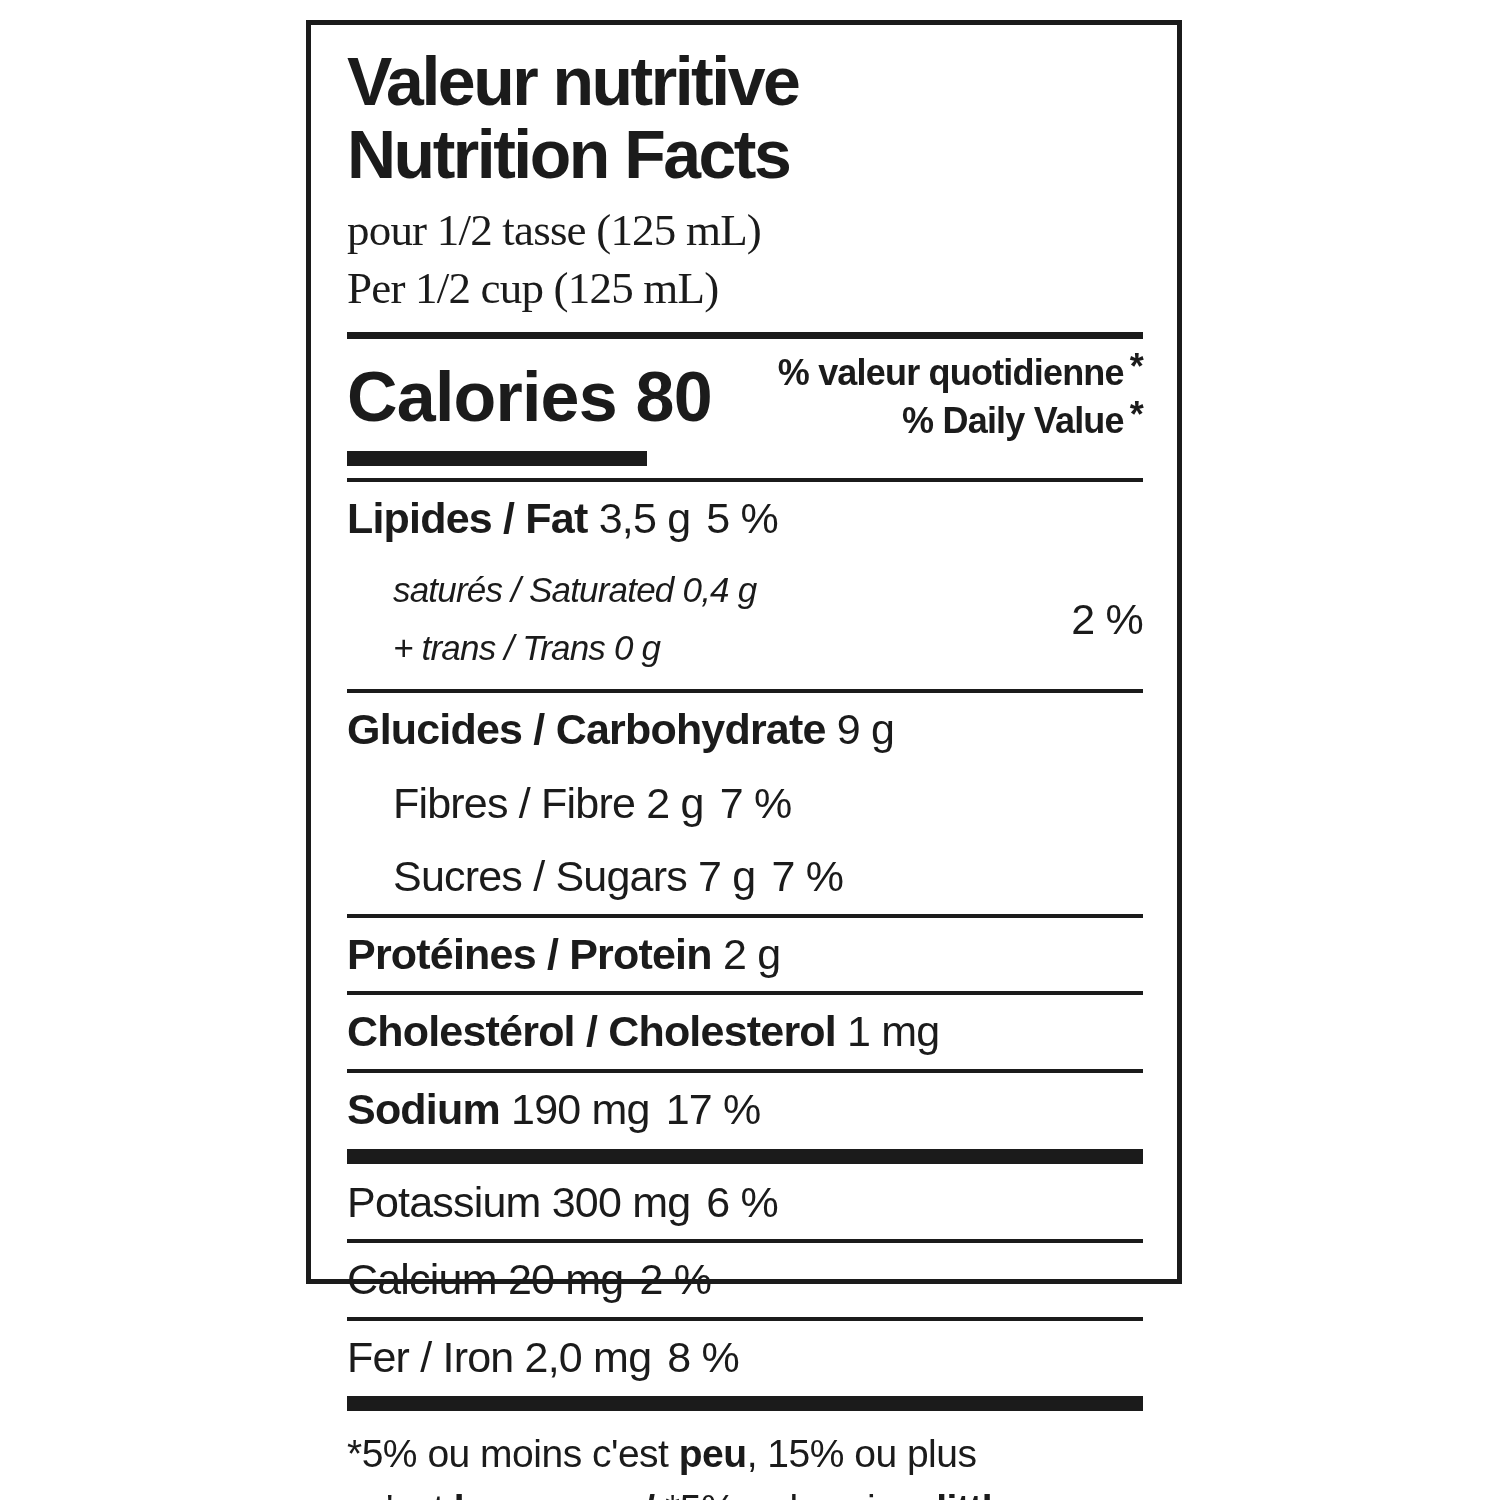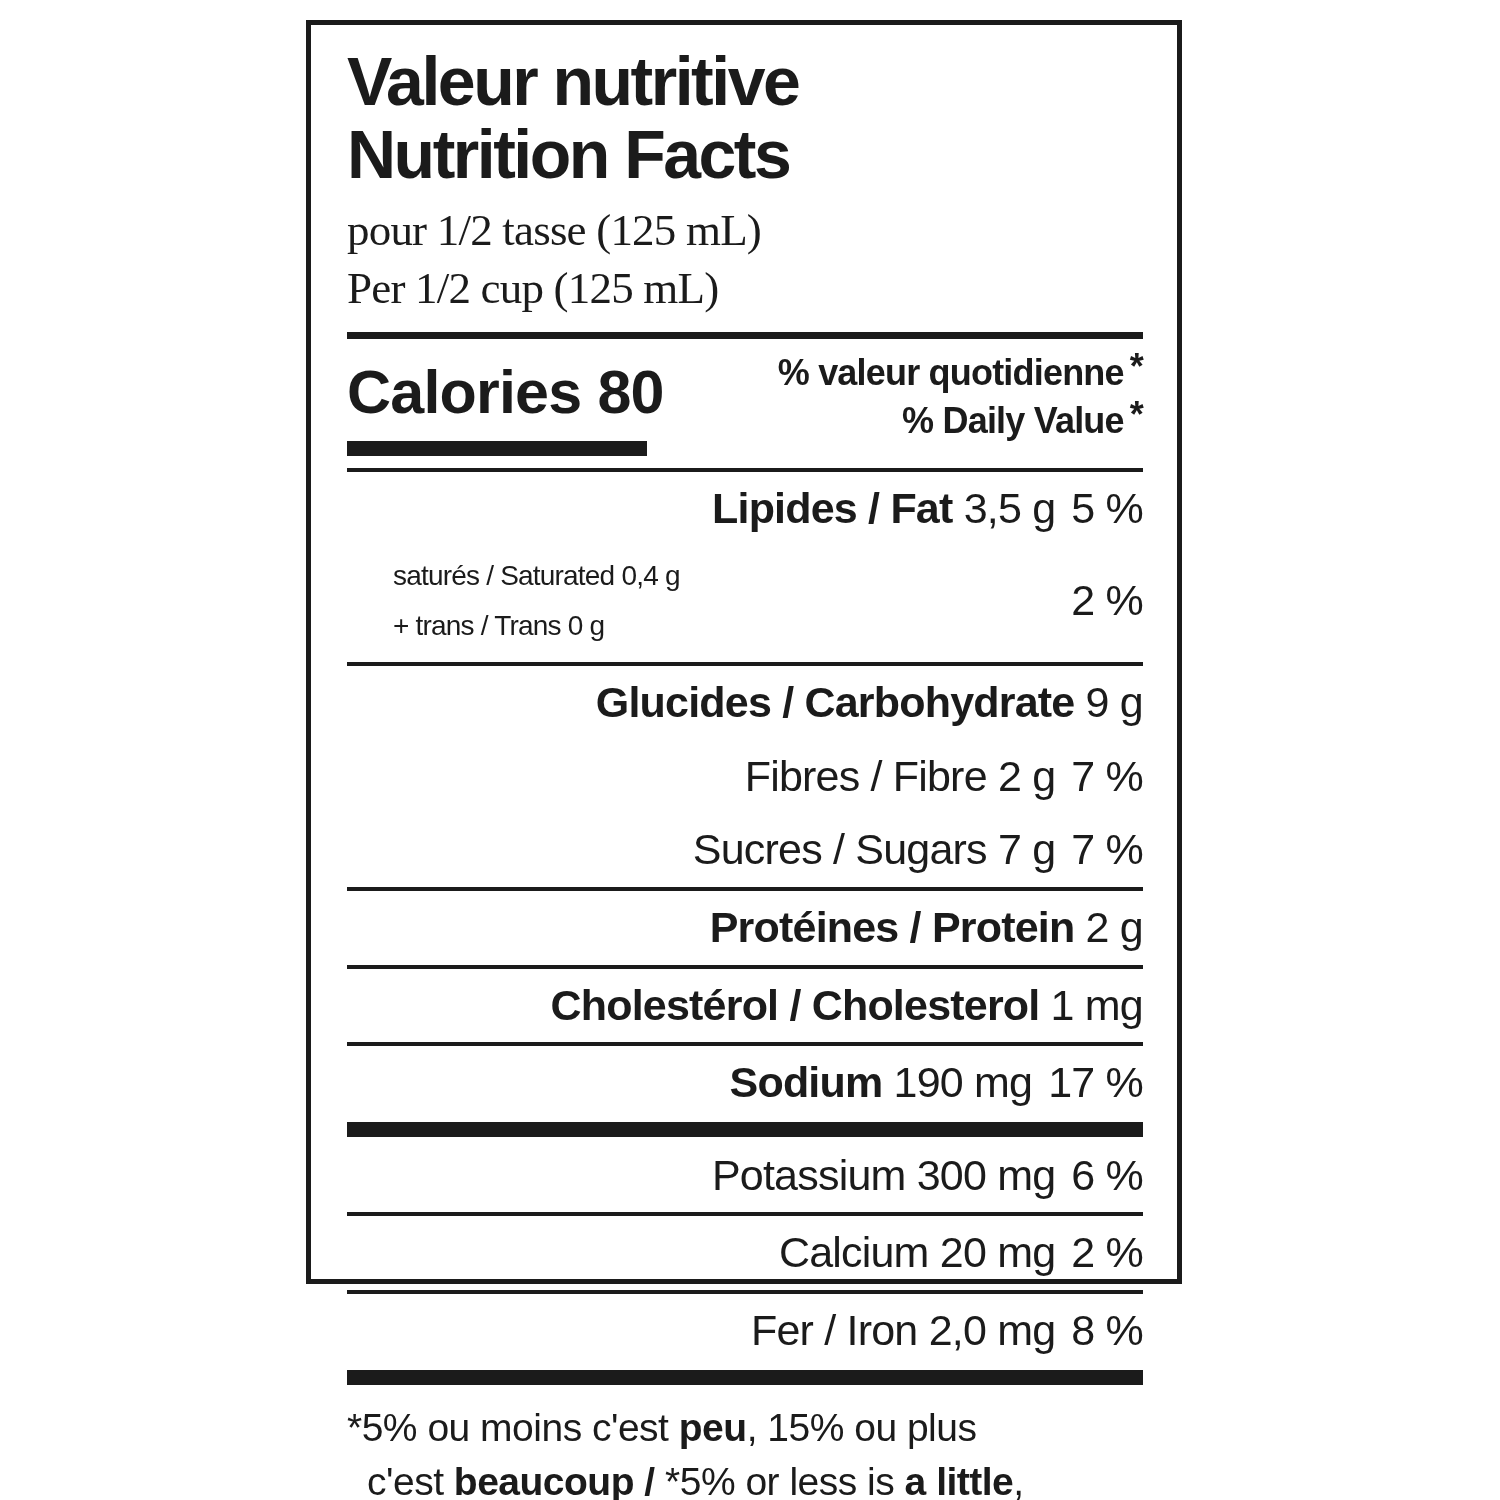--- a/index.html
+++ b/index.html
@@ -10,32 +10,32 @@
     padding:20px 34px 0 36px;background:#ffffff;
     letter-spacing:-0.8px;
   }
   .title{font-size:68px;font-weight:700;line-height:1.07;letter-spacing:-2.5px;white-space:nowrap;}
   .serving{font-size:45px;line-height:1.3;margin-top:10px;font-family:Liberation Serif, serif;}
   .serving div{white-space:nowrap;}
   .rule-med{border:none;border-top:7px solid #1b1b1b;margin:14px 0 0 0;}
   .rule-thin{border:none;border-top:4px solid #1b1b1b;margin:0;}
   .bar-thick{height:15px;background:#1b1b1b;margin:2px 0;}
   .cal-section{display:flex;justify-content:space-between;align-items:flex-start;padding:10px 0 12px 0;}
-  .cal-left{font-size:61px;font-weight:700;padding-top:8px;}
+  .cal-left{font-size:70px;font-weight:700;padding-top:8px;}
   .cal-underline{height:15px;background:#1b1b1b;width:300px;margin-top:14px;}
   .dv-head{font-size:36px;font-weight:700;text-align:right;line-height:1.35;}
   .dv-head .line{white-space:nowrap;}
   .sup-ast{display:inline-block;margin-left:6px;transform:translateY(-6px);}
-  .row{display:flex;justify-content:flex-end;align-items:baseline;padding:11px 0;}
+  .row{display:flex;justify-content:flex-start;align-items:baseline;padding:11px 0;}
   .row .left{font-size:43px;line-height:1.2;}
   .row .dv{font-size:43px;white-space:nowrap;margin-left:16px;}
   .nl-bold{font-weight:700;}
   .sub{padding-left:46px;}
   .sat-trans{display:flex;justify-content:space-between;align-items:center;padding:6px 0 12px 0;}
-  .sat-trans .lines{font-size:28px;line-height:1.2;}
+  .sat-trans .lines{font-size:35px;line-height:1.2;font-style:italic;}
   .sat-trans .lines .sub{padding:8px 0 8px 46px;}
   .sat-trans .dv{font-size:43px;white-space:nowrap;margin-left:16px;}
   .footnote{font-size:39px;line-height:1.4;margin-top:16px;letter-spacing:-0.5px;}
   .fn-line{white-space:nowrap;}
   .fn-indent{padding-left:20px;}
   b{font-weight:700;}
 </style>
 </head>
 <body>
 

